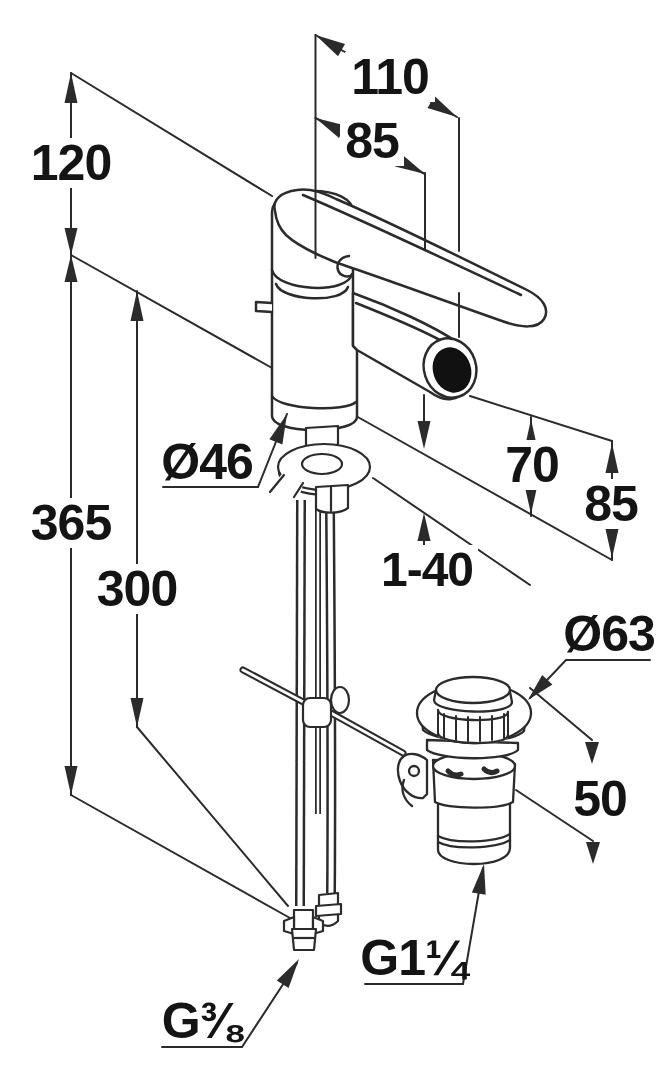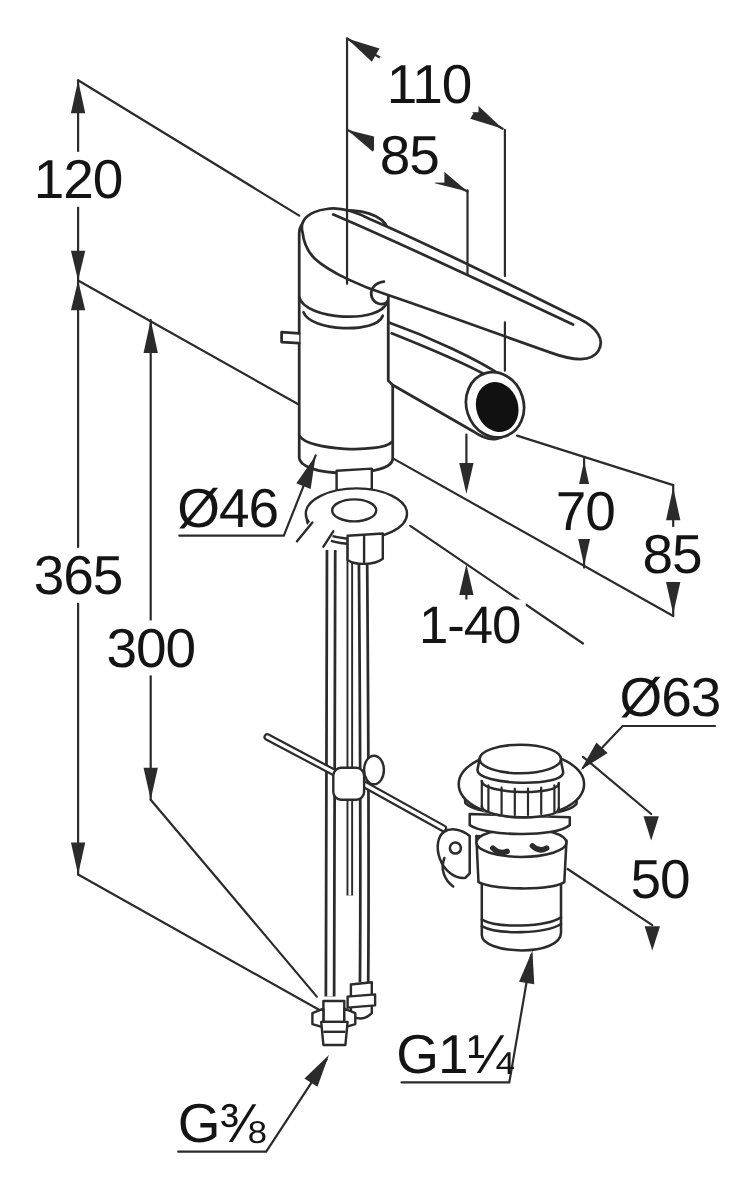--- a/index.html
+++ b/index.html
@@ -2,20 +2,21 @@
 <html><head>
 <meta charset="utf-8">
 <style>
   html,body{margin:0;padding:0;background:#ffffff;}
   .canvas{
     position:relative;
     width:671px;height:1080px;
     background:#ffffff;
     overflow:hidden;
     font-family:"Liberation Sans", sans-serif;
+    font-weight:bold;
   }
   svg{display:block;}
   .lbl{
     font-family:"Liberation Sans", sans-serif;
     font-size:50px;
     fill:#141414;
     letter-spacing:-1px;
   }
   .lbl-sm{font-size:48px;}
 </style>

